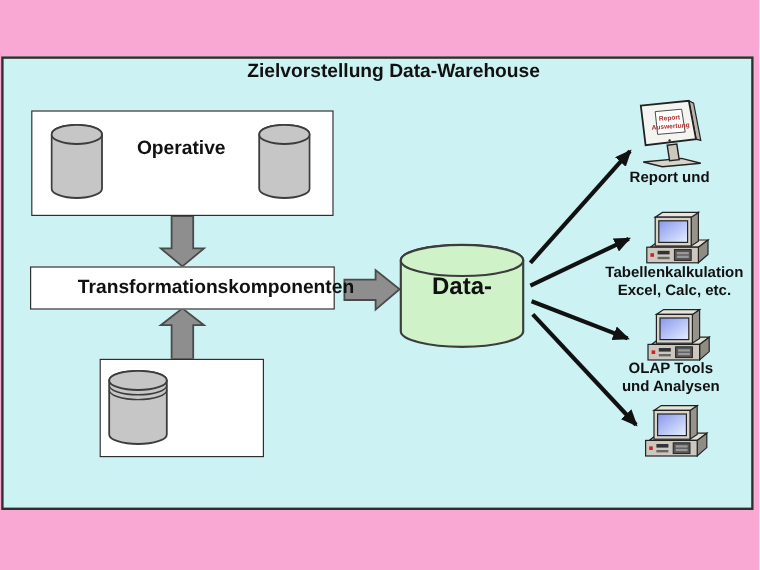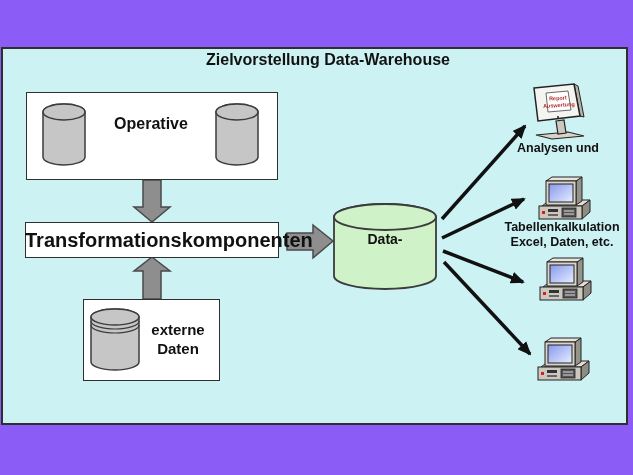--- a/index.html
+++ b/index.html
@@ -1,40 +1,40 @@
 <!DOCTYPE html>
 <html><head>
 <meta charset="utf-8">
 <style>
   html,body{margin:0;padding:0;background:#ffffff;}
   .page{
-    position:relative;width:633px;height:475px;background:#8b5cf6;overflow:hidden;
+    position:relative;width:633px;height:475px;background:#f9a8d4;overflow:hidden;
     font-family:"Liberation Sans",sans-serif;
   }
   .panel{
     position:absolute;left:1px;top:47px;width:623px;height:374px;
     background:#cdf2f4;border:2px solid #2f2f2f;
   }
   .diagram-title{
     position:absolute;left:28px;top:51px;width:600px;text-align:center;
     font-size:16px;font-weight:bold;color:#111;
   }
   .node-box{
     position:absolute;background:#ffffff;border:1.5px solid #2f2f2f;box-sizing:border-box;
   }
   .box-operative{left:26px;top:92px;width:252px;height:88px;}
   .box-transformation{left:25px;top:222px;width:254px;height:36px;}
   .box-externe{left:83px;top:299px;width:137px;height:82px;}
   .node-label{
     position:absolute;text-align:center;font-weight:bold;color:#111;
   }
   .lbl-operative{left:96px;top:114px;width:110px;font-size:16px;line-height:19px;}
-  .lbl-transformation{left:25px;top:231px;width:254px;font-size:20px;line-height:18px;}
+  .lbl-transformation{left:25px;top:231px;width:254px;font-size:16px;line-height:18px;padding-left:28px;}
   .lbl-externe{left:140px;top:320px;width:76px;font-size:15px;line-height:19px;}
-  .lbl-warehouse{left:332px;top:229px;width:106px;font-size:14px;line-height:21px;}
+  .lbl-warehouse{left:332px;top:229px;width:106px;font-size:20px;line-height:21px;}
   .cyl{position:absolute;}
   .cyl-op-left{left:42px;top:103px;}
   .cyl-op-right{left:215px;top:103px;}
   .cyl-externe{left:90px;top:308px;}
   .cyl-warehouse{left:332px;top:203px;}
   .arrow-layer{position:absolute;left:0;top:0;width:633px;height:475px;pointer-events:none;}
   .out-icon{position:absolute;}
   .icon-reports{left:528px;top:83px;}
   .icon-tabellen{left:538px;top:175px;}
   .icon-olap{left:539px;top:256px;}
@@ -95,82 +95,82 @@
   <div class="node-box box-transformation"></div>
   <div class="node-label lbl-transformation">Transformationskomponenten</div>
 
   <div class="node-box box-externe"></div>
   <svg class="cyl cyl-externe" width="50" height="64">
     <path d="M1,9 a24,8 0 0 1 48,0 v45 a24,8 0 0 1 -48,0 z" fill="#c6c6c6" stroke="#3c3c3c" stroke-width="1.5"></path>
     <ellipse cx="25" cy="9" rx="24" ry="8" fill="#c6c6c6" stroke="#3c3c3c" stroke-width="1.5"></ellipse>
     <path d="M1,13 a24,8 0 0 0 48,0" fill="none" stroke="#3c3c3c" stroke-width="1.2"></path>
     <path d="M1,17 a24,8 0 0 0 48,0" fill="none" stroke="#3c3c3c" stroke-width="1.2"></path>
   </svg>
-  <div class="node-label lbl-externe">
-    <span>externe</span><br>
-    <span>Daten</span>
-  </div>
 
   <svg class="cyl cyl-warehouse" width="106" height="90">
     <path d="M2,14 a51,13 0 0 1 102,0 v59 a51,13 0 0 1 -102,0 z" fill="#cff2c8" stroke="#3c3c3c" stroke-width="1.8"></path>
     <ellipse cx="53" cy="14" rx="51" ry="13" fill="#cff2c8" stroke="#3c3c3c" stroke-width="1.8"></ellipse>
   </svg>
   <div class="node-label lbl-warehouse">
     <span>Data-</span><br>
   </div>
 
   <svg class="out-icon icon-reports" width="64" height="58">
     <polygon points="8,52 40,49 56,53 24,56" fill="#d8d4ca" stroke="#222" stroke-width="1.2"></polygon>
     <polygon points="28,38 36,37 38,50 30,51" fill="#ccc8be" stroke="#222" stroke-width="1.2"></polygon>
     <polygon points="46,1 50,3 56,34 52,33" fill="#b8b4aa" stroke="#222" stroke-width="1"></polygon>
     <polygon points="6,5 46,1 52,33 10,38" fill="#f4f4f0" stroke="#222" stroke-width="1.5"></polygon>
     <polygon points="18,10 40,8 43,27 20,29" fill="#ffffff" stroke="#444" stroke-width="0.8"></polygon>
     <text x="30" y="17" text-anchor="middle" font-size="5.5" font-weight="bold" fill="#b03030" transform="rotate(-4 30 17)">Report</text>
     <text x="31" y="24" text-anchor="middle" font-size="5.5" font-weight="bold" fill="#b03030" transform="rotate(-4 31 24)">Auswertung</text>
     <circle cx="30" cy="34" r="1" fill="#222"></circle>
   </svg>
   <div class="out-label lbl-reports">
-    <span>Analysen und</span><br>
+    <span>Report und</span><br>
   </div>
 
   <svg class="out-icon icon-tabellen" width="54" height="45">
     <polygon points="4,31 44,31 52,25 12,25" fill="#e2ded4" stroke="#222" stroke-width="1"></polygon>
     <polygon points="44,31 52,25 52,37 44,44" fill="#8f8c84" stroke="#222" stroke-width="1"></polygon>
     <rect x="1" y="31" width="43" height="13" fill="#ccc8c0" stroke="#222" stroke-width="1"></rect>
     <rect x="4" y="36" width="3" height="3" fill="#cc2222"></rect>
     <rect x="10" y="34" width="10" height="3" fill="#333"></rect>
     <rect x="10" y="39" width="10" height="2" fill="#666"></rect>
     <rect x="24" y="33" width="14" height="9" fill="#555" stroke="#222" stroke-width="0.8"></rect>
     <rect x="26" y="35" width="10" height="2" fill="#999"></rect>
     <rect x="26" y="38" width="10" height="2" fill="#999"></rect>
     <polygon points="38,6 44,2 44,26 38,30" fill="#96938b" stroke="#222" stroke-width="1"></polygon>
     <polygon points="8,6 38,6 44,2 14,2" fill="#e8e4da" stroke="#222" stroke-width="1"></polygon>
     <rect x="8" y="6" width="30" height="24" fill="#d8d4ca" stroke="#222" stroke-width="1"></rect>
     <rect x="11" y="9" width="24" height="18" fill="url(#scr)" stroke="#222" stroke-width="1"></rect>
   </svg>
   <div class="out-label lbl-tabellen">
     <span>Tabellenkalkulation</span><br>
-    <span>Excel, Daten, etc.</span>
+    <span>Excel, Calc, etc.</span>
   </div>
 
   <svg class="out-icon icon-olap" width="54" height="45">
     <polygon points="4,31 44,31 52,25 12,25" fill="#e2ded4" stroke="#222" stroke-width="1"></polygon>
     <polygon points="44,31 52,25 52,37 44,44" fill="#8f8c84" stroke="#222" stroke-width="1"></polygon>
     <rect x="1" y="31" width="43" height="13" fill="#ccc8c0" stroke="#222" stroke-width="1"></rect>
     <rect x="4" y="36" width="3" height="3" fill="#cc2222"></rect>
     <rect x="10" y="34" width="10" height="3" fill="#333"></rect>
     <rect x="10" y="39" width="10" height="2" fill="#666"></rect>
     <rect x="24" y="33" width="14" height="9" fill="#555" stroke="#222" stroke-width="0.8"></rect>
     <rect x="26" y="35" width="10" height="2" fill="#999"></rect>
     <rect x="26" y="38" width="10" height="2" fill="#999"></rect>
     <polygon points="38,6 44,2 44,26 38,30" fill="#96938b" stroke="#222" stroke-width="1"></polygon>
     <polygon points="8,6 38,6 44,2 14,2" fill="#e8e4da" stroke="#222" stroke-width="1"></polygon>
     <rect x="8" y="6" width="30" height="24" fill="#d8d4ca" stroke="#222" stroke-width="1"></rect>
     <rect x="11" y="9" width="24" height="18" fill="url(#scr)" stroke="#222" stroke-width="1"></rect>
   </svg>
+  <div class="out-label lbl-olap">
+    <span>OLAP Tools</span><br>
+    <span>und Analysen</span>
+  </div>
 
   <svg class="out-icon icon-mining" width="54" height="45">
     <polygon points="4,31 44,31 52,25 12,25" fill="#e2ded4" stroke="#222" stroke-width="1"></polygon>
     <polygon points="44,31 52,25 52,37 44,44" fill="#8f8c84" stroke="#222" stroke-width="1"></polygon>
     <rect x="1" y="31" width="43" height="13" fill="#ccc8c0" stroke="#222" stroke-width="1"></rect>
     <rect x="4" y="36" width="3" height="3" fill="#cc2222"></rect>
     <rect x="10" y="34" width="10" height="3" fill="#333"></rect>
     <rect x="10" y="39" width="10" height="2" fill="#666"></rect>
     <rect x="24" y="33" width="14" height="9" fill="#555" stroke="#222" stroke-width="0.8"></rect>
     <rect x="26" y="35" width="10" height="2" fill="#999"></rect>

